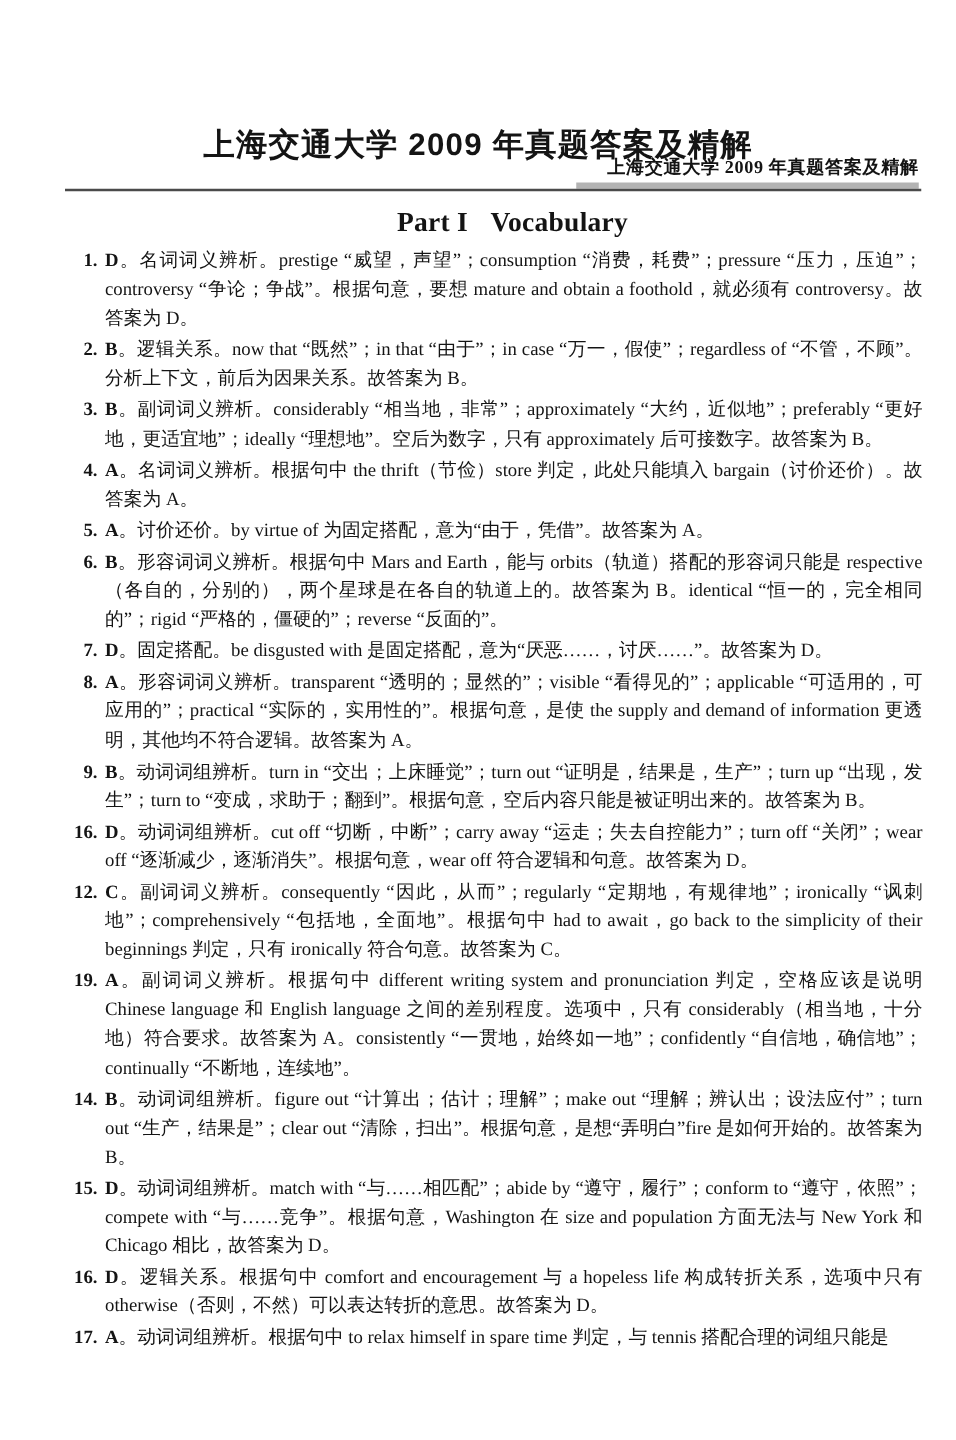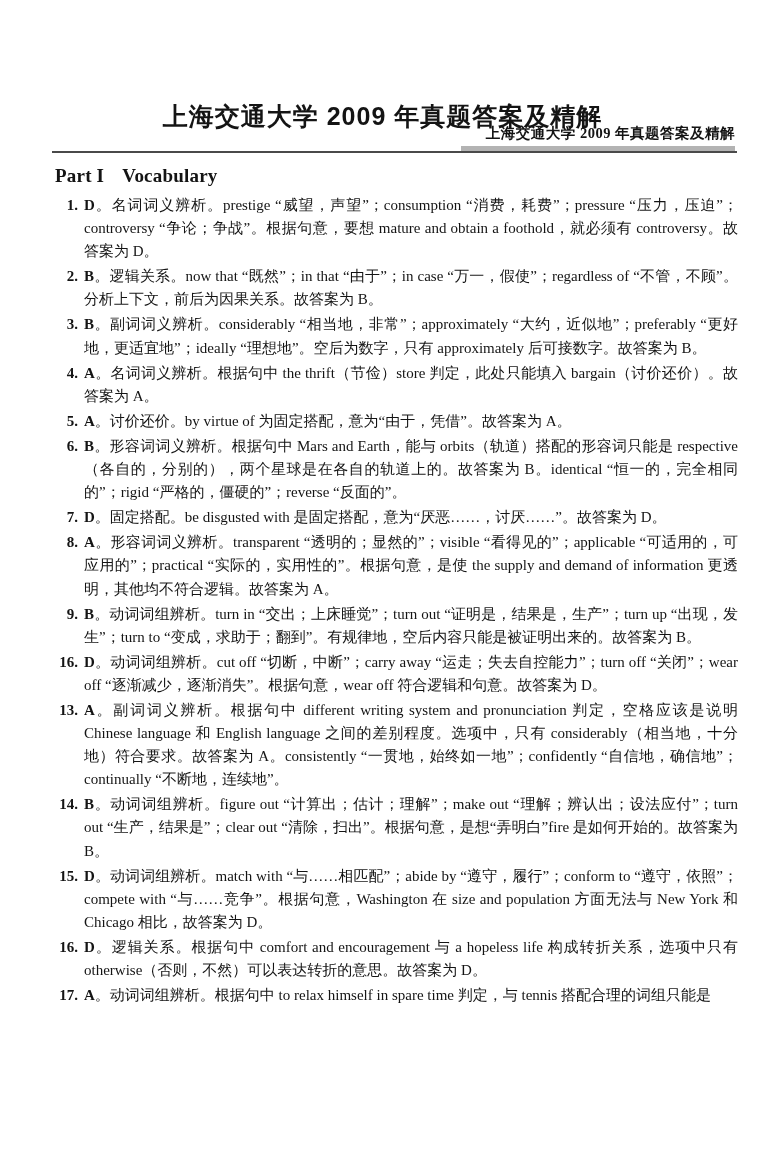--- a/index.html
+++ b/index.html
@@ -36,22 +36,23 @@
     margin: 101px 0 0 0;
     text-align: center;
     font-family: "Liberation Sans", "DejaVu Sans", sans-serif;
     font-size: 25px; font-weight: bold;
     letter-spacing: 1px;
     line-height: 30px;
   }
   
   .section-heading {
     margin: 34px 0 7px 55px;
-    font-size: 19px; font-weight: bold;
+    font-size: 22px; font-weight: bold;
     letter-spacing: 0.2px;
+    text-align: center;
   }
   .section-heading .part-label { margin-right: 18px; }
   
   .answers { margin: 0 27px 0 54px; }
   .answer-item {
     display: flex;
     font-size: 15px;
     line-height: 23.1px;
     margin-bottom: 2px;
   }
@@ -120,32 +121,36 @@
     <span class="item-body"><b class="item-answer">D</b><span>。固定搭配。be disgusted with 是固定搭配，意为“厌恶……，讨厌……”。故答案为 D。</span></span>
   </div>
 
   <div class="answer-item">
     <span class="item-num">8.</span>
     <span class="item-body"><b class="item-answer">A</b><span>。形容词词义辨析。transparent “透明的；显然的”；visible “看得见的”；applicable “可适用的，可应用的”；practical “实际的，实用性的”。根据句意，是使 the supply and demand of information 更透明，其他均不符合逻辑。故答案为 A。</span></span>
   </div>
 
   <div class="answer-item">
     <span class="item-num">9.</span>
-    <span class="item-body"><b class="item-answer">B</b><span>。动词词组辨析。turn in “交出；上床睡觉”；turn out “证明是，结果是，生产”；turn up “出现，发生”；turn to “变成，求助于；翻到”。有规律地，空后内容只能是被证明出来的。故答案为 B。</span></span>
+    <span class="item-body"><b class="item-answer">B</b><span>。动词词组辨析。turn in “交出；上床睡觉”；turn out “证明是，结果是，生产”；turn up “出现，发生”；turn to “变成，求助于；翻到”。根据句意，空后内容只能是被证明出来的。故答案为 B。</span></span>
   </div>
 
 
   <div class="answer-item">
     <span class="item-num">16.</span>
     <span class="item-body"><b class="item-answer">D</b><span>。动词词组辨析。cut off “切断，中断”；carry away “运走；失去自控能力”；turn off “关闭”；wear off “逐渐减少，逐渐消失”。根据句意，wear off 符合逻辑和句意。故答案为 D。</span></span>
   </div>
 
+  <div class="answer-item">
+    <span class="item-num">12.</span>
+    <span class="item-body"><b class="item-answer">C</b><span>。副词词义辨析。consequently “因此，从而”；regularly “定期地，有规律地”；ironically “讽刺地”；comprehensively “包括地，全面地”。根据句中 had to await，go back to the simplicity of their beginnings 判定，只有 ironically 符合句意。故答案为 C。</span></span>
+  </div>
 
   <div class="answer-item">
-    <span class="item-num">13.</span>
+    <span class="item-num">19.</span>
     <span class="item-body"><b class="item-answer">A</b><span>。副词词义辨析。根据句中 different writing system and pronunciation 判定，空格应该是说明 Chinese language 和 English language 之间的差别程度。选项中，只有 considerably（相当地，十分地）符合要求。故答案为 A。consistently “一贯地，始终如一地”；confidently “自信地，确信地”；continually “不断地，连续地”。</span></span>
   </div>
 
   <div class="answer-item">
     <span class="item-num">14.</span>
     <span class="item-body"><b class="item-answer">B</b><span>。动词词组辨析。figure out “计算出；估计；理解”；make out “理解；辨认出；设法应付”；turn out “生产，结果是”；clear out “清除，扫出”。根据句意，是想“弄明白”fire 是如何开始的。故答案为 B。</span></span>
   </div>
 
   <div class="answer-item">
     <span class="item-num">15.</span>

